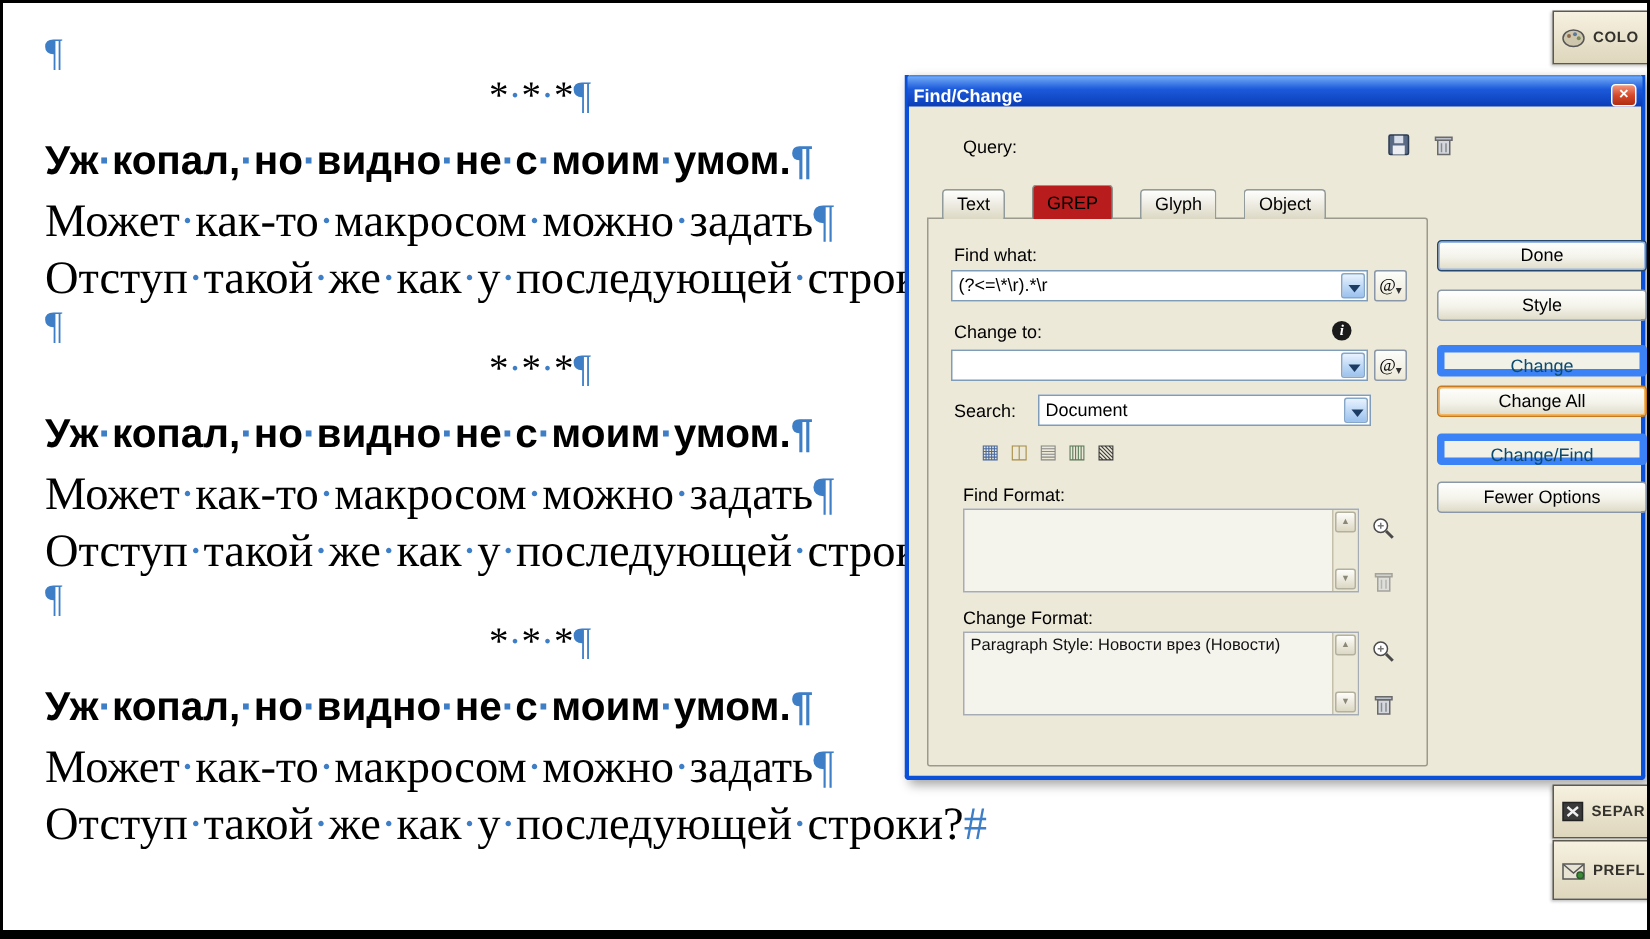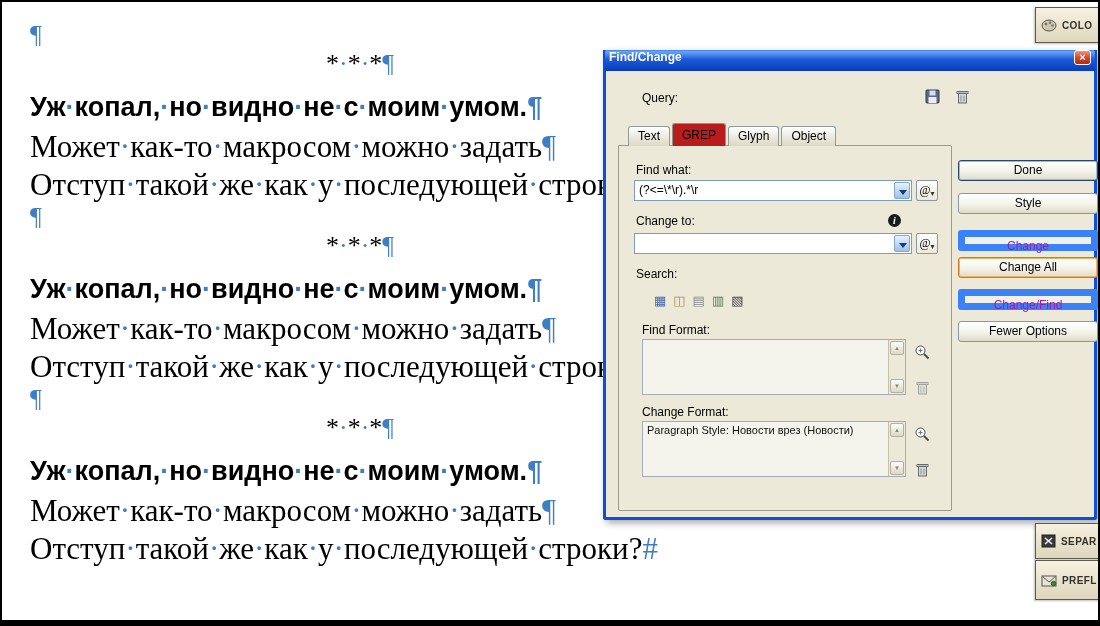--- a/index.html
+++ b/index.html
@@ -13,58 +13,58 @@
   .l-stars{height:34px;font:26px "Liberation Serif",serif;line-height:32px;padding-left:296px}
   .l-bold{height:46px;font:bold 27px "Liberation Sans",sans-serif;line-height:50px}
   .l-plain{height:38px;font:31px "Liberation Serif",serif;line-height:38px}
   .mark,.hid{color:#3d7ec6}
 
   
   .dialog{position:absolute;left:601px;top:48px;width:494px;height:470px;background:#ece9d8;
     border:3px solid #0a50d8;border-top:none;border-radius:0 0 3px 3px;
     box-shadow:3px 3px 7px rgba(0,0,0,.35);z-index:5;font-size:12px;color:#000}
   .titlebar{height:21px;margin:0 -1px;background:linear-gradient(180deg,#3a80ec 0%,#6aa4f4 8%,#1c5ada 45%,#0a3cb8 100%);
-    display:flex;align-items:flex-start;justify-content:space-between;padding:0 4px;
+    display:flex;align-items:flex-end;justify-content:space-between;padding:0 4px;
     color:#fff;font-weight:bold;border-radius:2px 2px 0 0}
   .close{width:17px;height:15px;background:linear-gradient(180deg,#f2957c,#d6492a 50%,#b02c10);
     border:1px solid #fff;border-radius:3px;color:#fff;font:bold 11px/13px "Liberation Sans",sans-serif;
     text-align:center;cursor:default}
   .lbl{position:absolute;height:16px;line-height:16px}
   .combo{position:absolute;height:21px;background:#fff;border:1px solid #7f9db9;padding:2px 20px 2px 4px;overflow:hidden}
   .combo-text{font-size:12px;line-height:15px;white-space:nowrap}
   .combo-arrow{position:absolute;top:1px;right:1px;bottom:1px;width:16px;
     background:linear-gradient(180deg,#e8f2fd,#c0daf6 50%,#9cc2ee);border:1px solid #86a7c8;border-radius:2px}
   .combo-arrow::after{content:"";position:absolute;left:4px;top:7px;border:4px solid transparent;border-top:5px solid #1c3c64}
   .toolicon{position:absolute;width:20px;height:19px;display:flex;align-items:center;justify-content:center}
   .at-btn{position:absolute;width:22px;height:21px;background:linear-gradient(180deg,#fdfdfa,#ece9d8);
     border:1px solid #8a97a8;border-radius:2px;font:12px/18px "Liberation Serif",serif;text-align:center}
   .at-btn i{font-style:normal;font-size:8px;color:#333;vertical-align:-2px}
   .info{position:absolute;width:13px;height:13px;border-radius:50%;background:#1a1a1a;color:#fff;
     font:bold italic 10px/13px "Liberation Serif",serif;text-align:center}
 
   .tabs{position:absolute;left:22px;top:73px;display:flex;align-items:flex-end;height:23px;z-index:3}
-  .tab{height:20px;padding:2px 9px 0;margin-right:2px;background:linear-gradient(180deg,#fefefe,#dcd8c4);
+  .tab{height:20px;padding:2px 9px 0;margin-right:18px;background:linear-gradient(180deg,#fefefe,#dcd8c4);
     border:1px solid #919b9c;border-bottom:none;border-radius:3px 3px 0 0;font-size:12px}
   .tab.active{height:23px;background:#b91c1c;padding-top:4px;border-color:#8c948c;position:relative;z-index:4}
   .tabpage{position:absolute;left:12px;top:95px;width:334px;height:366px;background:#ece9d8;
     border:1px solid #9c9a8c;border-radius:0 2px 2px 2px;z-index:1}
 
   .fmtbox{position:absolute;width:264px;height:56px;background:#f4f3ec;border:1px solid #a5acb5;z-index:2}
   .fmt-text{position:absolute;left:4px;top:2px;right:20px;font-size:11px;line-height:13px;color:#111;
     white-space:nowrap;overflow:hidden}
   .fmt-scroll{position:absolute;top:0;right:0;bottom:0;width:17px;background:#ece9d8;border-left:1px solid #c4c0ac}
   .sarr{position:absolute;left:1px;width:14px;height:14px;background:linear-gradient(180deg,#fdfdfa,#dcd8c4);
     border:1px solid #b4b0a0;border-radius:2px;font-size:6px;line-height:13px;text-align:center;color:#8a8876}
   .sarr.up{top:1px}.sarr.down{bottom:1px}
 
   .btn{position:absolute;left:352px;width:140px;height:21px;background:linear-gradient(180deg,#ffffff,#f4f3ea 55%,#dfdbc8);
     border:1px solid #8a97a8;border-radius:3px;font-size:12px;line-height:18px;text-align:center;z-index:2}
   .btn.default{border:1px solid #26476e;box-shadow:inset 0 0 0 1px #9ab8e0}
   .btn.highlight{border:1px solid #c87a1e;box-shadow:inset 0 0 0 1px #f2b45e}
-  .btn.disabled{background:#f2f1e8;border:7px solid #3b82f6;color:#a21caf}
+  .btn.disabled{background:#f2f1e8;border:5px solid #3b82f6;color:#0c4a6e}
 
   .scope-icons{position:absolute;left:48px;top:244px;display:flex;gap:7px;z-index:2}
   .scope-icons span{font-size:13px;line-height:14px}
   .scope-icons span:nth-child(1){color:#4a6aa0}
   .scope-icons span:nth-child(2){color:#a8904a}
   .scope-icons span:nth-child(3){color:#8a8a8a}
   .scope-icons span:nth-child(4){color:#5a7a5a}
   .scope-icons span:nth-child(5){color:#3a3a3a}
 
   
@@ -140,20 +140,24 @@
 
     <span class="lbl" style="left:30px;top:163px;z-index:2">Change to:</span>
     <span class="info" style="left:282px;top:164px;z-index:2">i</span>
     <div class="combo" style="left:28px;top:183px;width:278px;z-index:2">
       <span class="combo-text"></span>
       <span class="combo-arrow"></span>
     </div>
     <div class="at-btn" style="left:310px;top:183px;z-index:2">@<i>▾</i></div>
 
     <span class="lbl" style="left:30px;top:216px;z-index:2">Search:</span>
+    <div class="combo" style="left:86px;top:213px;width:222px;z-index:2">
+      <span class="combo-text">Document</span>
+      <span class="combo-arrow"></span>
+    </div>
     <div class="scope-icons">
       <span>▦</span>
       <span>◫</span>
       <span>▤</span>
       <span>▥</span>
       <span>▧</span>
     </div>
 
     <span class="lbl" style="left:36px;top:272px;z-index:2">Find Format:</span>
     <div class="fmtbox" style="left:36px;top:289px">

